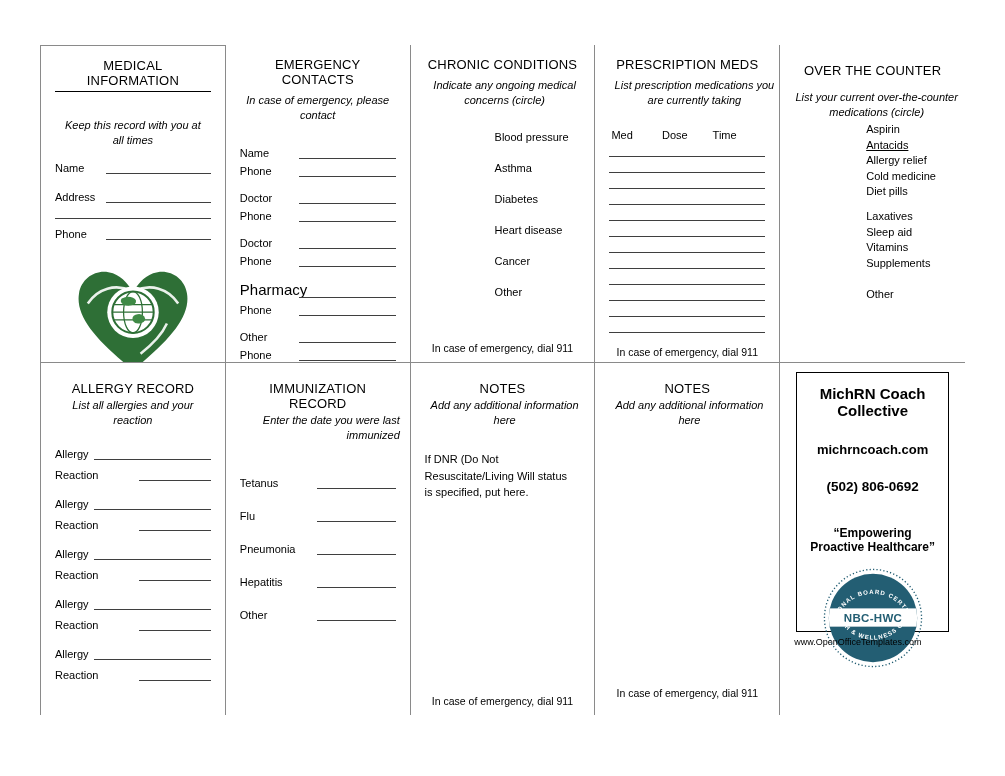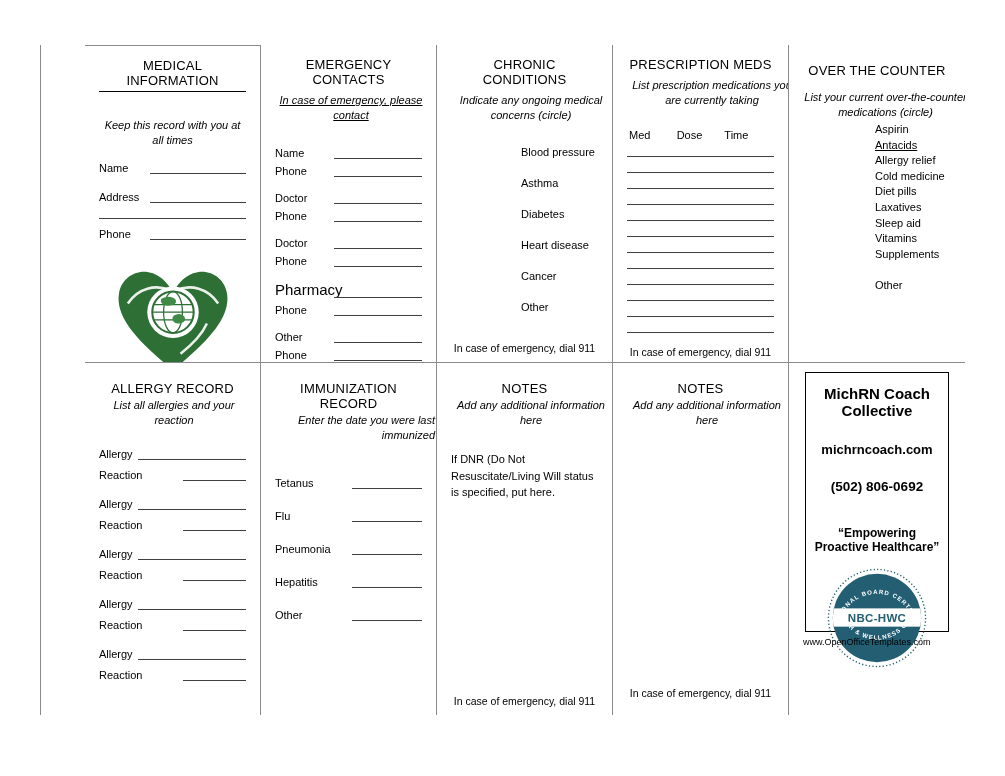--- a/index.html
+++ b/index.html
@@ -12,21 +12,20 @@
     position: relative;
     overflow: hidden;
   }
   .card {
     position: absolute; left: 40px; top: 45px;
     width: 925px; height: 670px;
     display: grid;
     grid-template-columns: repeat(5, 1fr);
     grid-template-rows: 318px 352px;
     border-left: 1px solid #8a8a8a;
-    padding-left: 44px;
   }
   .cell {
     position: relative;
     border-right: 1px solid #8a8a8a;
     padding: 10px 14px;
     overflow: hidden;
   }
   .cell:nth-child(5n) { border-right: none; }
   .cell:nth-child(-n+5) { border-bottom: 1px solid #8a8a8a; }
   .cell:first-child { border-top: 1px solid #8a8a8a; }
@@ -112,21 +111,21 @@
           <ellipse cx="50" cy="40" rx="7.5" ry="16.5" fill="none" stroke="#2e6f36" stroke-width="1"></ellipse>
           <path d="M34.5,34 h31 M33.5,40 h33 M34.5,46 h31" stroke="#2e6f36" stroke-width="1" fill="none"></path>
           <path d="M41,29 q5,-2.5 9,-0.5 q4,2 1.5,5 q-5,2.5 -9,0.5 q-3.5,-2.5 -1.5,-5 Z" fill="#3f8a46"></path>
           <path d="M52,42 q5,-1.5 7,1.5 q2,3.5 -2,5 q-5,1.5 -7,-1.5 q-1.5,-3.5 2,-5 Z" fill="#3f8a46"></path>
         </svg>
       </div>
     </section>
 
     <section class="cell">
       <div class="ptitle">EMERGENCY CONTACTS</div>
-      <div class="psub" style="width:152px;text-decoration:underline;">In case of emergency, please contact</div>
+      <div class="psub" style="width:152px;">In case of emergency, please contact</div>
       <div style="margin-top:24px;">
         <div class="egroup">
           <div class="frow">
             <span class="elabel">Name</span>
             <span class="fline"></span>
           </div>
           <div class="frow">
             <span class="elabel">Phone</span>
             <span class="fline"></span>
           </div>
@@ -214,21 +213,21 @@
     </section>
 
     <section class="cell">
       <div class="ptitle" style="margin-top:8px;">OVER THE COUNTER</div>
       <div class="psub" style="width:165px; margin-top:12px;">List your current over-the-counter medications (circle)</div>
       <div class="items" style="margin-top:4px; padding-left:72px;">
         <div style="margin-bottom:3.5px;">Aspirin</div>
         <div style="margin-bottom:3.5px;text-decoration:underline;">Antacids</div>
         <div style="margin-bottom:3.5px;">Allergy relief</div>
         <div style="margin-bottom:3.5px;">Cold medicine</div>
-        <div style="margin-bottom:4px;">Diet pills</div>
+        <div style="margin-bottom:13px;">Diet pills</div>
         <div style="margin-bottom:3.5px;">Laxatives</div>
         <div style="margin-bottom:3.5px;">Sleep aid</div>
         <div style="margin-bottom:3.5px;">Vitamins</div>
         <div>Supplements</div>
         <div style="margin-top:19px;">Other</div>
       </div>
     </section>
 
     <section class="cell cell-b">
       <div class="ptitle">ALLERGY RECORD</div>

